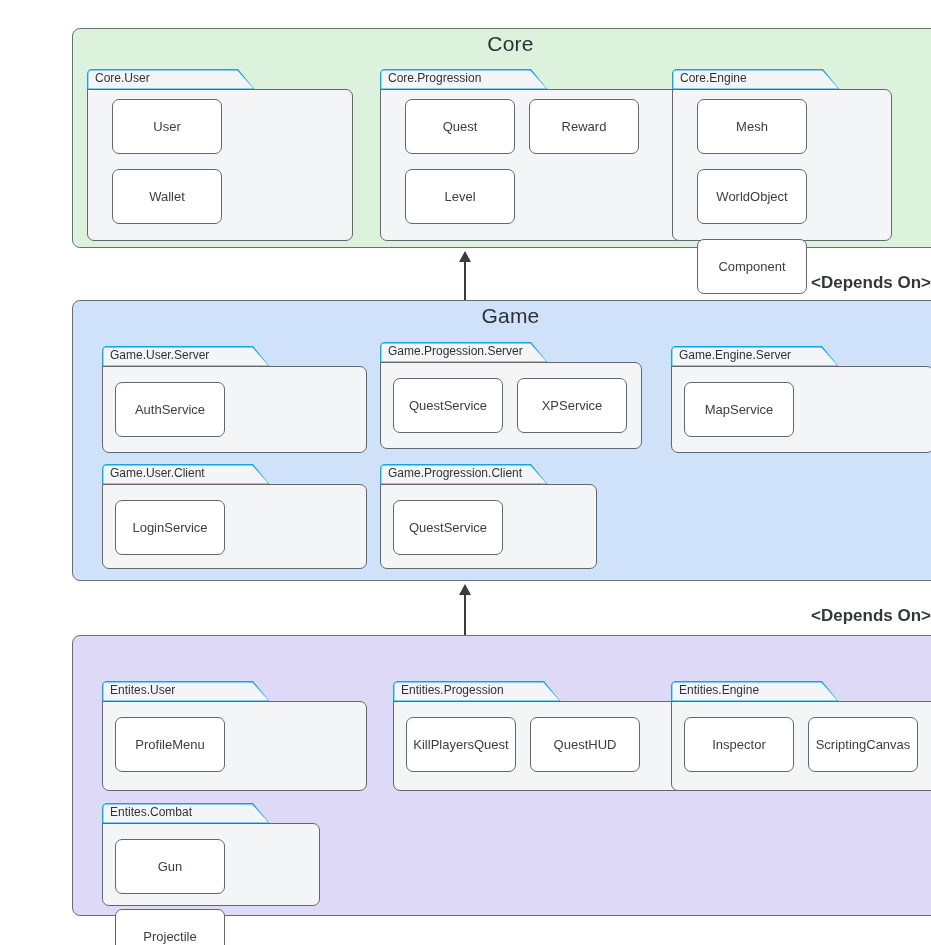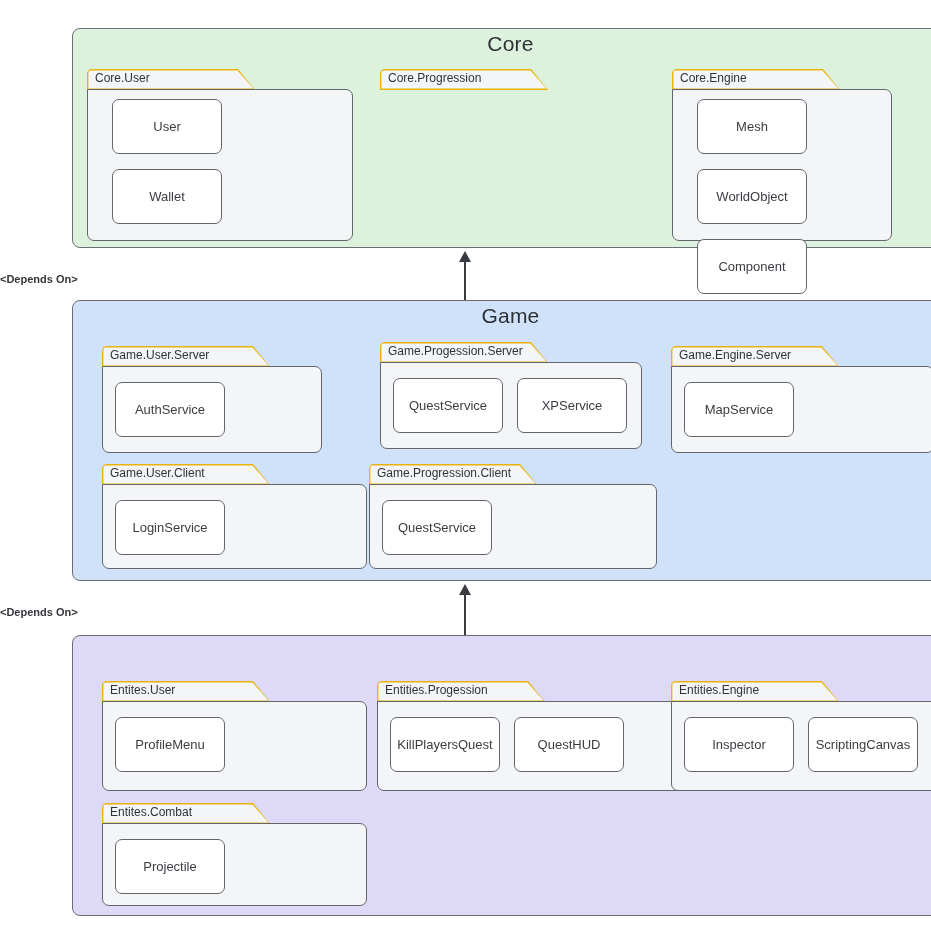--- a/index.html
+++ b/index.html
@@ -18,21 +18,21 @@
   .layer-entities { top:635px; height:281px; background:#ded9f6; }
   .layer-title {
     position:absolute; top:3px; left:0; width:100%; text-align:center;
     font-size:21px; color:#2d3034; letter-spacing:.2px;
   }
 
   
   .pkg { position:absolute; }
   .tab {
     position:absolute; left:0; top:0; width:168px; height:21px;
-    background:#eab308; border-radius:5px 0 0 0;
+    background:#0ea5e9; border-radius:5px 0 0 0;
     clip-path:polygon(0 0, calc(100% - 17px) 0, 100% 100%, 0 100%);
     text-align:center;
   }
   .tab-fill {
     position:absolute; left:1.4px; top:1.4px; right:1.6px; bottom:1.5px;
     background:#f4f5f7; border-radius:4px 0 0 0;
     clip-path:polygon(0 0, calc(100% - 16px) 0, 100% 100%, 0 100%);
   }
   .tab-label {
     position:absolute; left:8px; top:2px; z-index:1;
@@ -53,41 +53,41 @@
     border:1.6px solid #63676d; border-radius:7px;
     display:flex; align-items:center; justify-content:center;
     font-size:13px; color:#3a3d42; text-align:center; white-space:nowrap;
   }
 
   
   .p-core-user { left:14px;  top:40px; width:266px; height:172px; }
   .p-core-prog { left:307px; top:40px; width:321px; height:172px; }
   .p-core-eng  { left:599px; top:40px; width:220px; height:172px; }
   
-  .p-game-us { left:29px;  top:45px;  width:220px; height:107px; }
+  .p-game-us { left:29px;  top:45px;  width:265px; height:107px; }
   .p-game-ps { left:307px; top:41px;  width:262px; height:107px; }
   .p-game-es { left:598px; top:45px;  width:263px; height:107px; }
   .p-game-uc { left:29px;  top:163px; width:265px; height:105px; }
-  .p-game-pc { left:296px; top:163px; width:288px; height:105px; }
+  .p-game-pc { left:307px; top:163px; width:217px; height:105px; }
   
   .p-ent-user   { left:29px;  top:45px;  width:265px; height:110px; }
-  .p-ent-prog   { left:304px; top:45px;  width:314px; height:110px;padding-left:45px; }
+  .p-ent-prog   { left:320px; top:45px;  width:314px; height:110px;padding-left:45px; }
   .p-ent-eng    { left:598px; top:45px;  width:283px; height:110px; }
-  .p-ent-combat { left:29px;  top:167px; width:265px; height:103px; }
+  .p-ent-combat { left:29px;  top:167px; width:218px; height:103px; }
 
   
   .arrow-head {
     position:absolute; left:459px; width:0; height:0;
     border-left:6px solid transparent; border-right:6px solid transparent;
     border-bottom:11px solid #383c40;
   }
   .arrow-line { position:absolute; left:464.4px; width:1.7px; background:#383c40; }
   .arrow-label {
-    position:absolute; left:0; width:931px; text-align:left;
-    font-size:11px; font-weight:bold; color:#33363a;
+    position:absolute; left:0; width:931px; text-align:right;
+    font-size:17px; font-weight:bold; color:#33363a;
   }
   .a1 .arrow-head  { top:251px; }
   .a1 .arrow-line  { top:261px; height:39px; }
   .a1 .arrow-label { top:273px; }
   .a2 .arrow-head  { top:584px; }
   .a2 .arrow-line  { top:594px; height:41px; }
   .a2 .arrow-label { top:606px; }
 </style>
 </head>
 <body>
@@ -106,20 +106,25 @@
         <div class="cls">User</div>
         <div class="cls">Wallet</div>
       </div>
     </div>
 
     <div class="pkg p-core-prog">
       <div class="tab">
           <div class="tab-fill"></div>
         <span class="tab-label">Core.Progression</span>
         </div>
+      <div class="pkg-body">
+        <div class="cls">Quest</div>
+        <div class="cls">Reward</div>
+        <div class="cls">Level</div>
+      </div>
     </div>
 
     <div class="pkg p-core-eng">
       <div class="tab">
           <div class="tab-fill"></div>
         <span class="tab-label">Core.Engine</span>
         </div>
       <div class="pkg-body">
         <div class="cls">Mesh</div>
         <div class="cls">WorldObject</div>
@@ -229,18 +234,19 @@
         <div class="cls">ScriptingCanvas</div>
       </div>
     </div>
 
     <div class="pkg p-ent-combat">
       <div class="tab">
           <div class="tab-fill"></div>
         <span class="tab-label">Entites.Combat</span>
         </div>
       <div class="pkg-body">
+        <div class="cls">Gun</div>
         <div class="cls">Projectile</div>
       </div>
     </div>
   </section>
 
 </div>
 
 </body></html>

